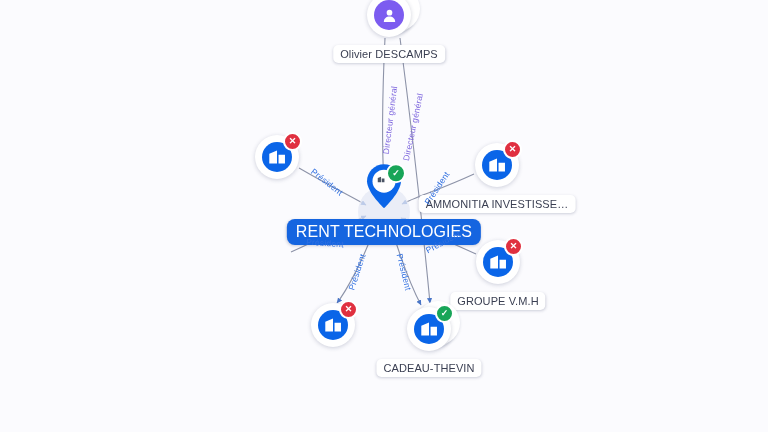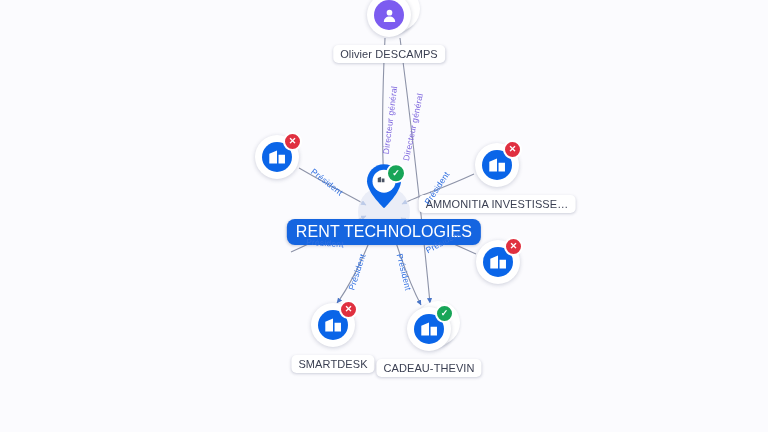--- a/index.html
+++ b/index.html
@@ -165,33 +165,33 @@
       <div class="stackwrap">
         <div class="disc">
           <div class="inner company">
             <svg width="18" height="18" viewBox="0 0 140 140" fill="#ffffff">
               <path d="M10,120 L10,45 L70,20 L70,120 Z M82,120 L82,52 L132,52 L132,120 Z M24,58 L36,58 L36,70 L24,70 Z M46,50 L58,50 L58,62 L46,62 Z M24,82 L36,82 L36,94 L24,94 Z M46,76 L58,76 L58,88 L46,88 Z M94,66 L106,66 L106,78 L94,78 Z M112,66 L124,66 L124,78 L112,78 Z M94,88 L106,88 L106,100 L94,100 Z M112,88 L124,88 L124,100 L112,100 Z"></path>
             </svg>
           </div>
           <div class="badge ko">✕</div>
         </div>
       </div>
+      <div class="chip">GROUPE V.M.H</div>
     </div>
     <div class="node" style="left: 333px; top: 325px;">
       <div class="stackwrap">
         <div class="disc">
           <div class="inner company">
             <svg width="18" height="18" viewBox="0 0 140 140" fill="#ffffff">
               <path d="M10,120 L10,45 L70,20 L70,120 Z M82,120 L82,52 L132,52 L132,120 Z M24,58 L36,58 L36,70 L24,70 Z M46,50 L58,50 L58,62 L46,62 Z M24,82 L36,82 L36,94 L24,94 Z M46,76 L58,76 L58,88 L46,88 Z M94,66 L106,66 L106,78 L94,78 Z M112,66 L124,66 L124,78 L112,78 Z M94,88 L106,88 L106,100 L94,100 Z M112,88 L124,88 L124,100 L112,100 Z"></path>
             </svg>
           </div>
           <div class="badge ko">✕</div>
         </div>
       </div>
-      <div class="chip">SMARTDESK</div>
     </div>
     <div class="node" style="left: 429px; top: 329px;">
       <div class="stackwrap">
         <div class="disc stack">
           <div class="inner company">
             <svg width="18" height="18" viewBox="0 0 140 140" fill="#ffffff">
               <path d="M10,120 L10,45 L70,20 L70,120 Z M82,120 L82,52 L132,52 L132,120 Z M24,58 L36,58 L36,70 L24,70 Z M46,50 L58,50 L58,62 L46,62 Z M24,82 L36,82 L36,94 L24,94 Z M46,76 L58,76 L58,88 L46,88 Z M94,66 L106,66 L106,78 L94,78 Z M112,66 L124,66 L124,78 L112,78 Z M94,88 L106,88 L106,100 L94,100 Z M112,88 L124,88 L124,100 L112,100 Z"></path>
             </svg>
           </div>
           <div class="badge ok">✓</div>

